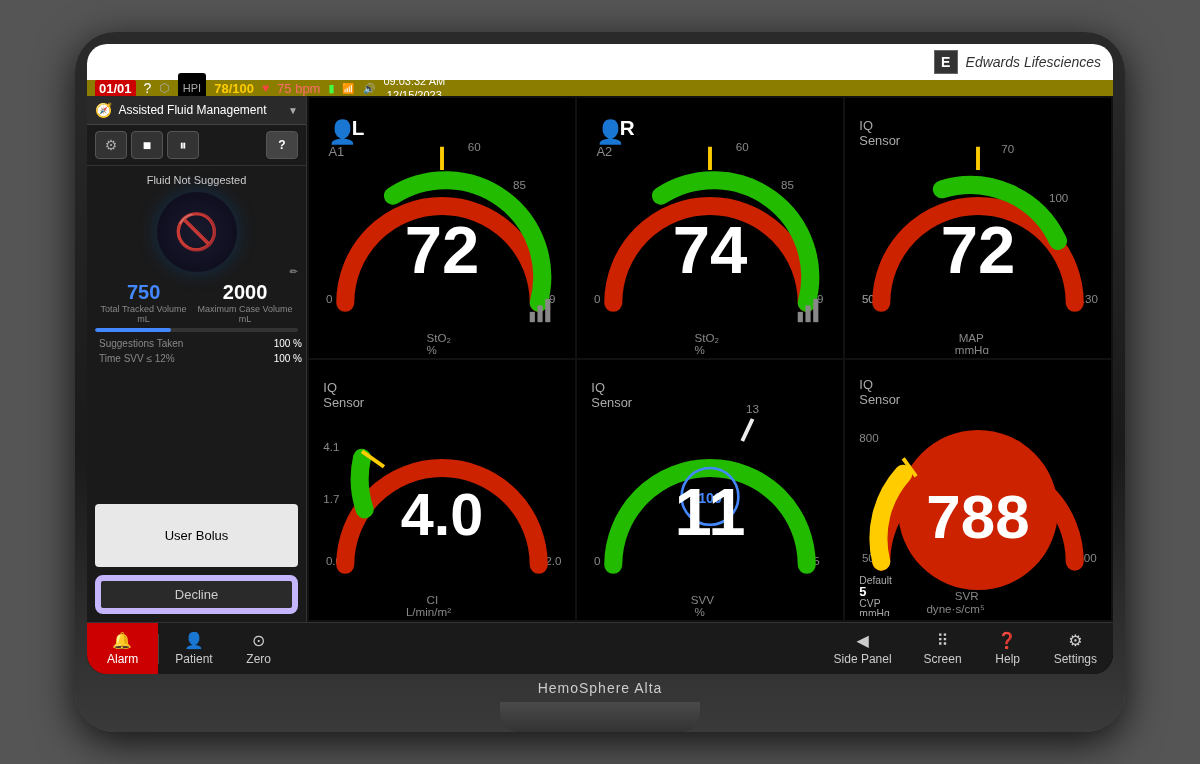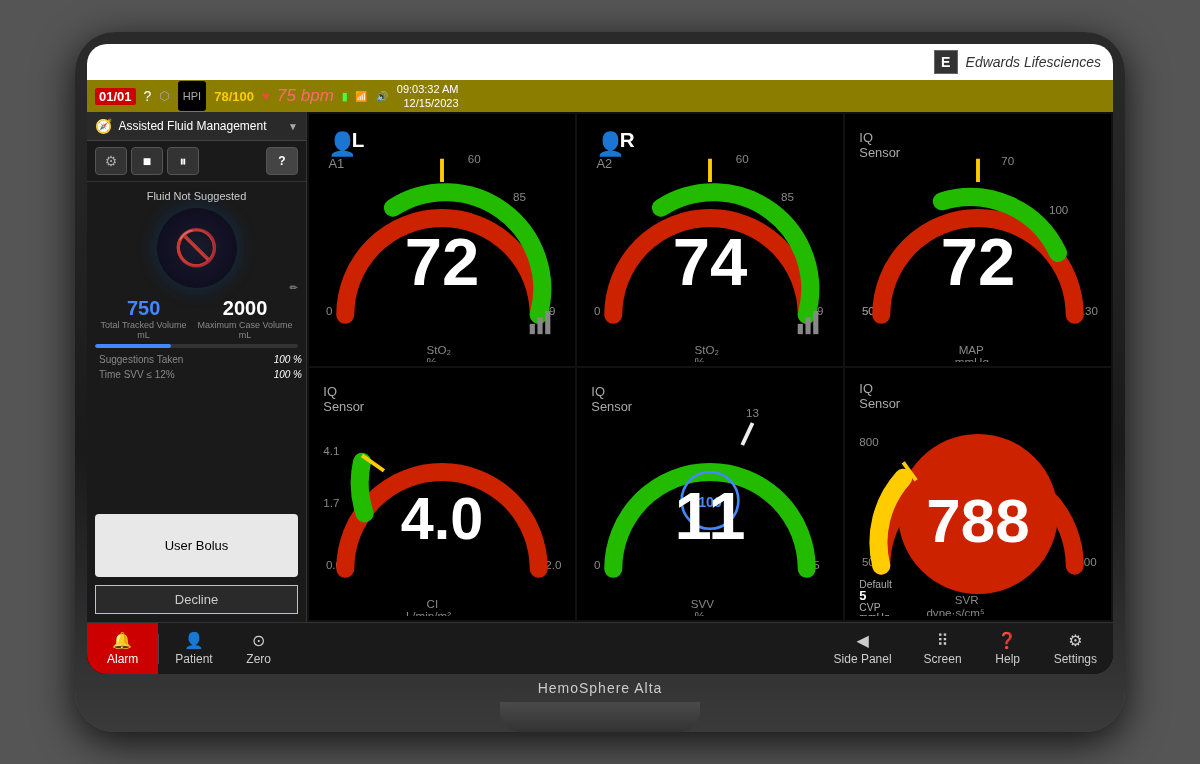--- a/index.html
+++ b/index.html
@@ -44,21 +44,21 @@
       border-radius: 0 0 20px 20px;
       margin-top: 0;
     }
 
     
     .alarm-bar {
       background: #8B7D00;
       display: flex;
       align-items: center;
       padding: 4px 8px;
-      height: 32px;
+      height: 16px;
       gap: 8px;
       flex-shrink: 0;
     }
     .alarm-number {
       color: white;
       font-weight: bold;
       font-size: 13px;
       background: #cc0000;
       padding: 1px 4px;
       border-radius: 2px;
@@ -87,26 +87,25 @@
       font-size: 11px;
       color: #aaa;
     }
     .hpi-value {
       color: #ffcc00;
       font-size: 13px;
       font-weight: bold;
     }
     .hr-value {
       color: #ff6b6b;
-      font-size: 17px;
-      font-style: italic;
+      font-size: 13px;
     }
     .heart-icon { color: #ff4444; }
     .battery-icon { color: #44ff44; font-size: 11px; }
-    .time-display { color: white; font-size: 11px; text-align: right; line-height: 1.3; }
+    .time-display { color: white; font-size: 11px; text-align: center; line-height: 1.3; }
 
     
     .main-content {
       display: flex;
       flex: 1;
       overflow: hidden;
     }
 
     
     .left-sidebar {
@@ -207,41 +206,41 @@
 
     .stats-row {
       display: flex;
       justify-content: space-between;
       width: 100%;
       padding: 2px 0;
       font-size: 10px;
       margin-left: 8px;
     }
     .stat-label { color: #888; }
-    .stat-value { color: white; font-style: italic; }
+    .stat-value { color: white; }
 
     .sidebar-spacer { flex: 1; }
 
     .user-bolus-btn {
       margin: 8px;
       background: #e8e8e8;
       color: #000;
       border: none;
       border-radius: 4px;
       padding: 24px;
       font-size: 13px;
       cursor: pointer;
       width: calc(100% - 16px);
     }
     .decline-btn {
       margin: 0 8px 8px;
       background: #2a2a2a;
       color: #ccc;
-      border: 1px solid #c4b5fd;
-      border-radius: 0;
+      border: 6px solid #c4b5fd;
+      border-radius: 8px;
       padding: 6px;
       font-size: 13px;
       cursor: pointer;
       width: calc(100% - 16px);
     }
 
     
     .gauges-area {
       flex: 1;
       display: grid;

